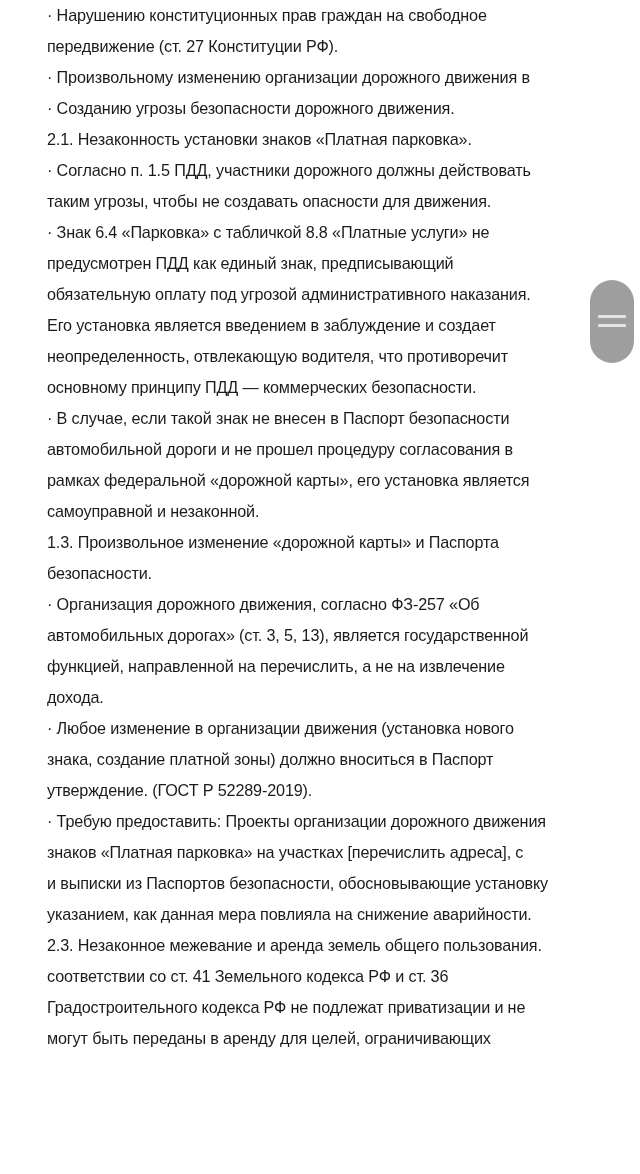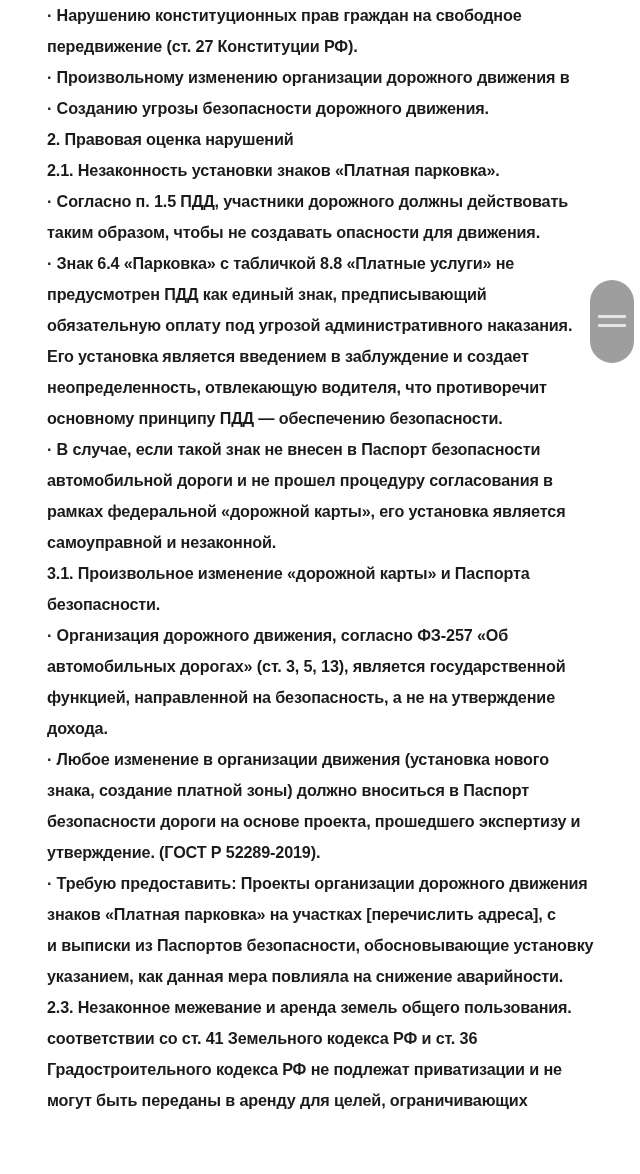--- a/index.html
+++ b/index.html
@@ -21,21 +21,20 @@
       font-family: "Liberation Sans", sans-serif;
       font-size: 16.2px;
       color: #1b1b1b;
       letter-spacing: -0.15px;
     }
     .line {
       display: block;
       height: 31px;
       line-height: 31px;
       white-space: nowrap;
-      font-weight: bold;
     }
     .scroll-handle {
       position: absolute;
       left: 590px;
       top: 280px;
       width: 44px;
       height: 83px;
       border-radius: 22px;
       background: #9e9e9e;
       cursor: grab;
@@ -52,43 +51,41 @@
     .scroll-handle .bar.bottom { top: 44px; }
   </style>
 </head>
 <body>
 
 <div class="doc" id="doc">
     <span class="line">· Нарушению конституционных прав граждан на свободное</span>
     <span class="line">передвижение (ст. 27 Конституции РФ).</span>
     <span class="line">· Произвольному изменению организации дорожного движения в</span>
     <span class="line">· Созданию угрозы безопасности дорожного движения.</span>
-    <span class="line">2. Правовая оценка нарушений</span>
     <span class="line">2.1. Незаконность установки знаков «Платная парковка».</span>
     <span class="line">· Согласно п. 1.5 ПДД, участники дорожного должны действовать</span>
-    <span class="line">таким образом, чтобы не создавать опасности для движения.</span>
+    <span class="line">таким угрозы, чтобы не создавать опасности для движения.</span>
     <span class="line">· Знак 6.4 «Парковка» с табличкой 8.8 «Платные услуги» не</span>
     <span class="line">предусмотрен ПДД как единый знак, предписывающий</span>
     <span class="line">обязательную оплату под угрозой административного наказания.</span>
     <span class="line">Его установка является введением в заблуждение и создает</span>
     <span class="line">неопределенность, отвлекающую водителя, что противоречит</span>
-    <span class="line">основному принципу ПДД — обеспечению безопасности.</span>
+    <span class="line">основному принципу ПДД — коммерческих безопасности.</span>
     <span class="line">· В случае, если такой знак не внесен в Паспорт безопасности</span>
     <span class="line">автомобильной дороги и не прошел процедуру согласования в</span>
     <span class="line">рамках федеральной «дорожной карты», его установка является</span>
     <span class="line">самоуправной и незаконной.</span>
-    <span class="line">3.1. Произвольное изменение «дорожной карты» и Паспорта</span>
+    <span class="line">1.3. Произвольное изменение «дорожной карты» и Паспорта</span>
     <span class="line">безопасности.</span>
     <span class="line">· Организация дорожного движения, согласно ФЗ-257 «Об</span>
     <span class="line">автомобильных дорогах» (ст. 3, 5, 13), является государственной</span>
-    <span class="line">функцией, направленной на безопасность, а не на утверждение</span>
+    <span class="line">функцией, направленной на перечислить, а не на извлечение</span>
     <span class="line">дохода.</span>
     <span class="line">· Любое изменение в организации движения (установка нового</span>
     <span class="line">знака, создание платной зоны) должно вноситься в Паспорт</span>
-    <span class="line">безопасности дороги на основе проекта, прошедшего экспертизу и</span>
     <span class="line">утверждение. (ГОСТ Р 52289-2019).</span>
     <span class="line">· Требую предоставить: Проекты организации дорожного движения</span>
     <span class="line">знаков «Платная парковка» на участках [перечислить адреса], с</span>
     <span class="line">и выписки из Паспортов безопасности, обосновывающие установку</span>
     <span class="line">указанием, как данная мера повлияла на снижение аварийности.</span>
     <span class="line">2.3. Незаконное межевание и аренда земель общего пользования.</span>
     <span class="line">соответствии со ст. 41 Земельного кодекса РФ и ст. 36</span>
     <span class="line">Градостроительного кодекса РФ не подлежат приватизации и не</span>
     <span class="line">могут быть переданы в аренду для целей, ограничивающих</span>
   </div>

